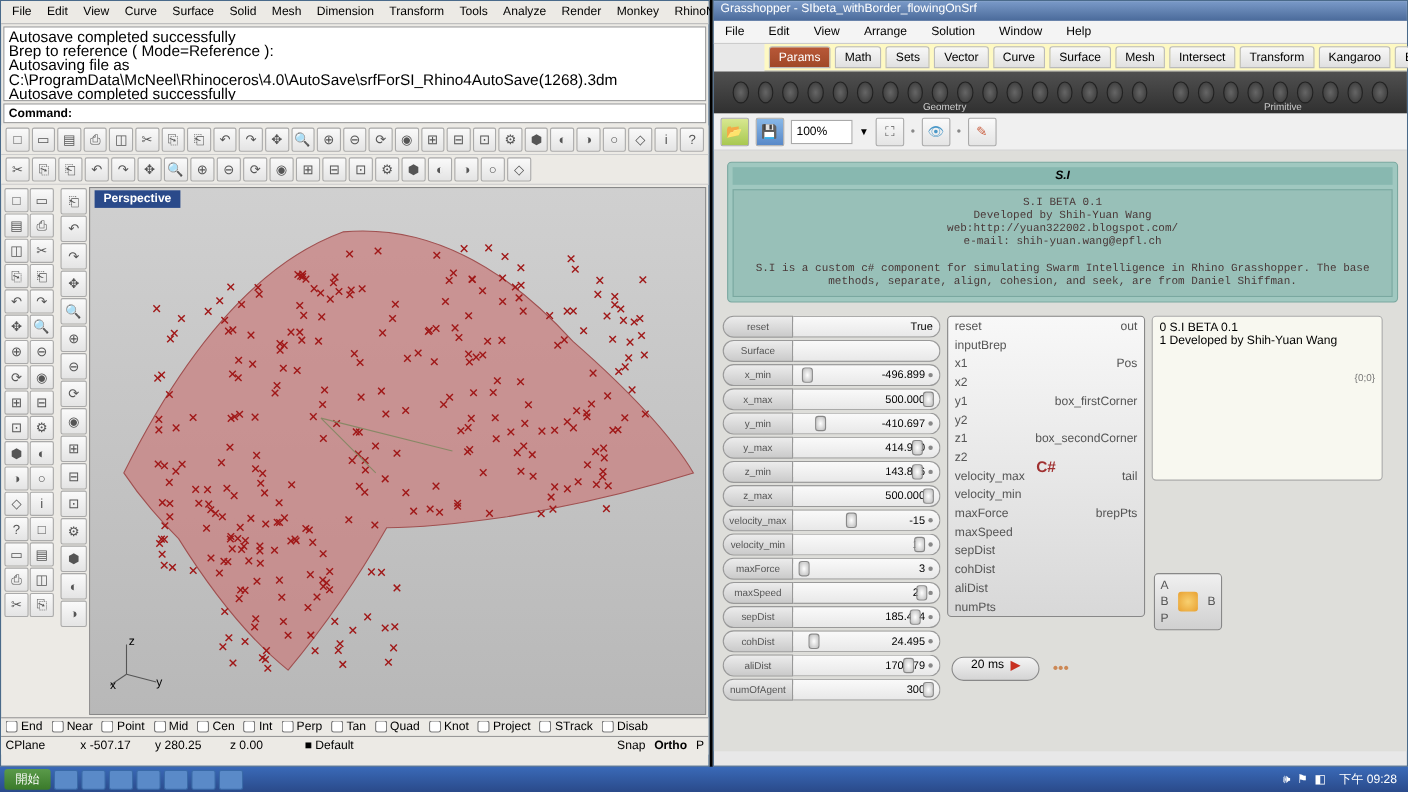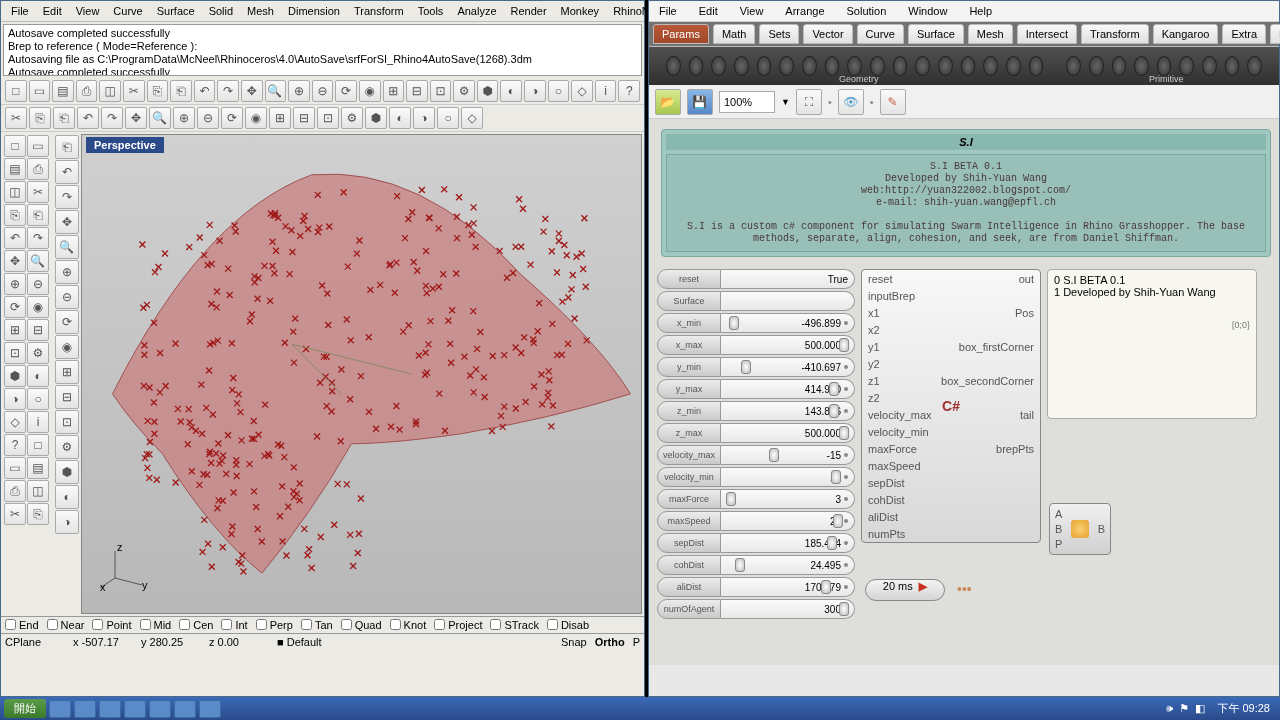--- a/index.html
+++ b/index.html
@@ -4,21 +4,21 @@
 <style>
 * { margin: 0; padding: 0; box-sizing: border-box; font-family: "Tahoma", "Arial", sans-serif; font-size: 11px; }
 body { background: #000; width: 1280px; height: 720px; overflow: hidden; position: relative; }
 
 
 .rhino-window { position: absolute; left: 0; top: 0; width: 645px; height: 697px; background: #eceae5; border: 1px solid #4a6a8a; }
 .rhino-title { height: 22px; background: linear-gradient(#7a9ac8, #4a6a9a); color: #fff; padding: 3px 6px; font-size: 11px; display: flex; align-items: center; gap: 4px; }
 .rhino-title .icon-sq { width: 14px; height: 14px; background: #2a4a7a; display: inline-block; }
 .rhino-menu { background: #eceae5; padding: 2px 4px; display: flex; gap: 2px; border-bottom: 1px solid #bbb; }
 .rhino-menu span { padding: 2px 6px; cursor: pointer; }
-.cmd-area { background: #fff; border: 1px solid #999; margin: 2px; height: 52px; padding: 2px 4px; font-size: 11px; line-height: 13px; overflow: hidden; }
+.cmd-area { background: #fff; border: 1px solid #999; margin: 2px; height: 68px; padding: 2px 4px; font-size: 14px; line-height: 13px; overflow: hidden; }
 .cmd-line { background: #fff; border: 1px solid #999; margin: 0 2px 2px 2px; padding: 2px 4px; font-weight: bold; }
 .toolbar-row { display: flex; gap: 2px; padding: 2px 4px; border-bottom: 1px solid #ccc; background: #eceae5; }
 .tool-btn { width: 22px; height: 22px; background: linear-gradient(#fafafa,#e4e4e4); border: 1px solid #aaa; border-radius: 2px; display: flex; align-items: center; justify-content: center; font-size: 12px; color: #555; cursor: pointer; }
 .viewport-area { position: relative; margin: 2px; height: 480px; display: flex; }
 .left-tools { width: 50px; display: flex; flex-wrap: wrap; gap: 1px; padding: 1px; align-content: flex-start; }
 .left-tools .tool-btn { width: 22px; height: 22px; }
 .mid-tools { width: 28px; display: flex; flex-direction: column; gap: 1px; padding: 1px; align-items: center; }
 .mid-tools .tool-btn { width: 24px; height: 24px; }
 .viewport { flex: 1; background: linear-gradient(#d0d0d0, #b8b8b8); border: 1px solid #888; position: relative; overflow: hidden; }
 .viewport-label { position: absolute; left: 4px; top: 2px; background: #2a4a8a; color: #fff; padding: 2px 8px; font-weight: bold; }
@@ -29,21 +29,21 @@
 .osnap-bar label { display: flex; align-items: flex-start; gap: 3px; }
 .status-bar { border-top: 1px solid #999; padding: 2px 4px; display: flex; gap: 18px; background: #eceae5; font-size: 11px; }
 .status-bar .cell { min-width: 50px; }
 .status-right { margin-left: auto; display: flex; gap: 8px; }
 
 
 .gh-window { position: absolute; left: 648px; top: 0; width: 632px; height: 697px; background: #e8e8e8; border: 1px solid #4a6a8a; }
 .gh-title { height: 18px; background: linear-gradient(#7a9ac8, #4a6a9a); color: #fff; padding: 1px 6px; font-size: 11px; }
 .gh-menu { background: #f4f4f4; padding: 2px 4px; display: flex; gap: 10px; border-bottom: 1px solid #ccc; }
 .gh-menu span { padding: 2px 6px; cursor: pointer; }
-.gh-tabs { background: #737373; padding: 2px 4px; display: flex; gap: 4px; border-bottom: 1px solid #bbb; font-size: 10px; }
+.gh-tabs { background: #fef9c3; padding: 2px 4px; display: flex; gap: 4px; border-bottom: 1px solid #bbb; font-size: 10px; margin-left: 46px; }
 .gh-tabs span { padding: 3px 8px; background: linear-gradient(#f8f8f8,#e0e0e0); border: 1px solid #bbb; border-radius: 3px 3px 0 0; cursor: pointer; }
 .gh-tabs span.active { background: linear-gradient(#b85838,#a04828); color: #fff; }
 .gh-comp-shelf { height: 38px; background: linear-gradient(#505050,#303030); display: flex; align-items: center; padding: 0 17px; gap: 8px; }
 .hex-btn { width: 20px; height: 20px; background: radial-gradient(#666,#333); border-radius: 50%; border: 1px solid #222; }
 .shelf-label { position: absolute; color: #ccc; font-size: 9px; bottom: 1px; }
 .gh-tb2 { height: 34px; background: #f0f0f0; border-bottom: 1px solid #ccc; display: flex; align-items: center; padding: 0 6px; gap: 6px; }
 .gh-tb2 .tool-btn { width: 26px; height: 26px; }
 .zoom-sel { height: 22px; border: 1px solid #aaa; padding: 0 4px; background: #fff; width: 56px; }
 
 .gh-canvas { position: relative; height: 546px; background: #dededa; overflow: hidden; }
@@ -94,20 +94,21 @@
       <span>Analyze</span>
       <span>Render</span>
       <span>Monkey</span>
       <span>RhinoNest</span>
       <span>Help</span>
     </div>
   <div class="cmd-area" style="white-space:pre-line">Autosave completed successfully
 Brep to reference ( Mode=Reference ):
 Autosaving file as C:\ProgramData\McNeel\Rhinoceros\4.0\AutoSave\srfForSI_Rhino4AutoSave(1268).3dm
 Autosave completed successfully</div>
+  <div class="cmd-line">Command:</div>
   <div class="toolbar-row" id="rtb1">
       <div class="tool-btn">□</div>
       <div class="tool-btn">▭</div>
       <div class="tool-btn">▤</div>
       <div class="tool-btn">⎙</div>
       <div class="tool-btn">◫</div>
       <div class="tool-btn">✂</div>
       <div class="tool-btn">⎘</div>
       <div class="tool-btn">⎗</div>
       <div class="tool-btn">↶</div>
@@ -1526,20 +1527,21 @@
     <span class="cell" style="min-width:140px">■ <span>Default</span></span>
     <div class="status-right" id="sright">
         <span>Snap</span>
         <span style="font-weight: bold;">Ortho</span>
         <span>P</span>
       </div>
   </div>
 </div>
 
 <div class="gh-window">
+  <div class="gh-title">Grasshopper - SIbeta_withBorder_flowingOnSrf</div>
   <div class="gh-menu" id="ghmenu">
       <span>File</span>
       <span>Edit</span>
       <span>View</span>
       <span>Arrange</span>
       <span>Solution</span>
       <span>Window</span>
       <span>Help</span>
     </div>
   <div class="gh-tabs" id="ghtabs">

